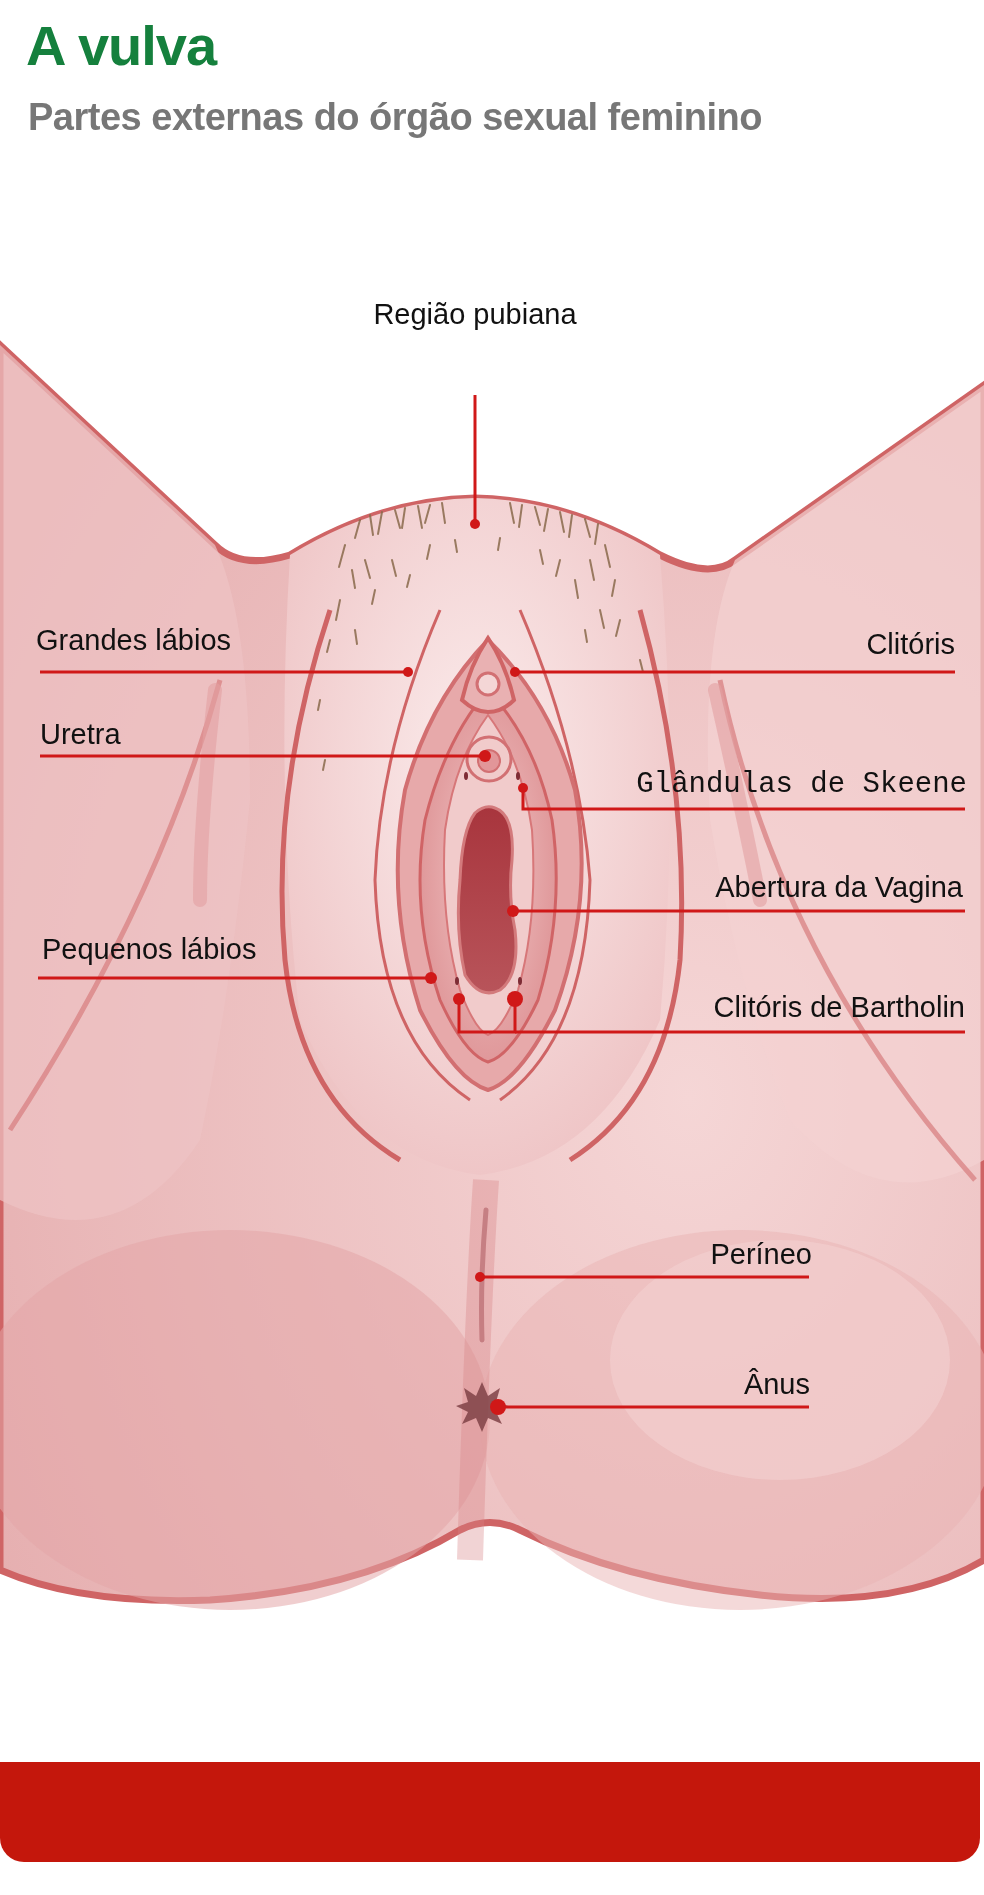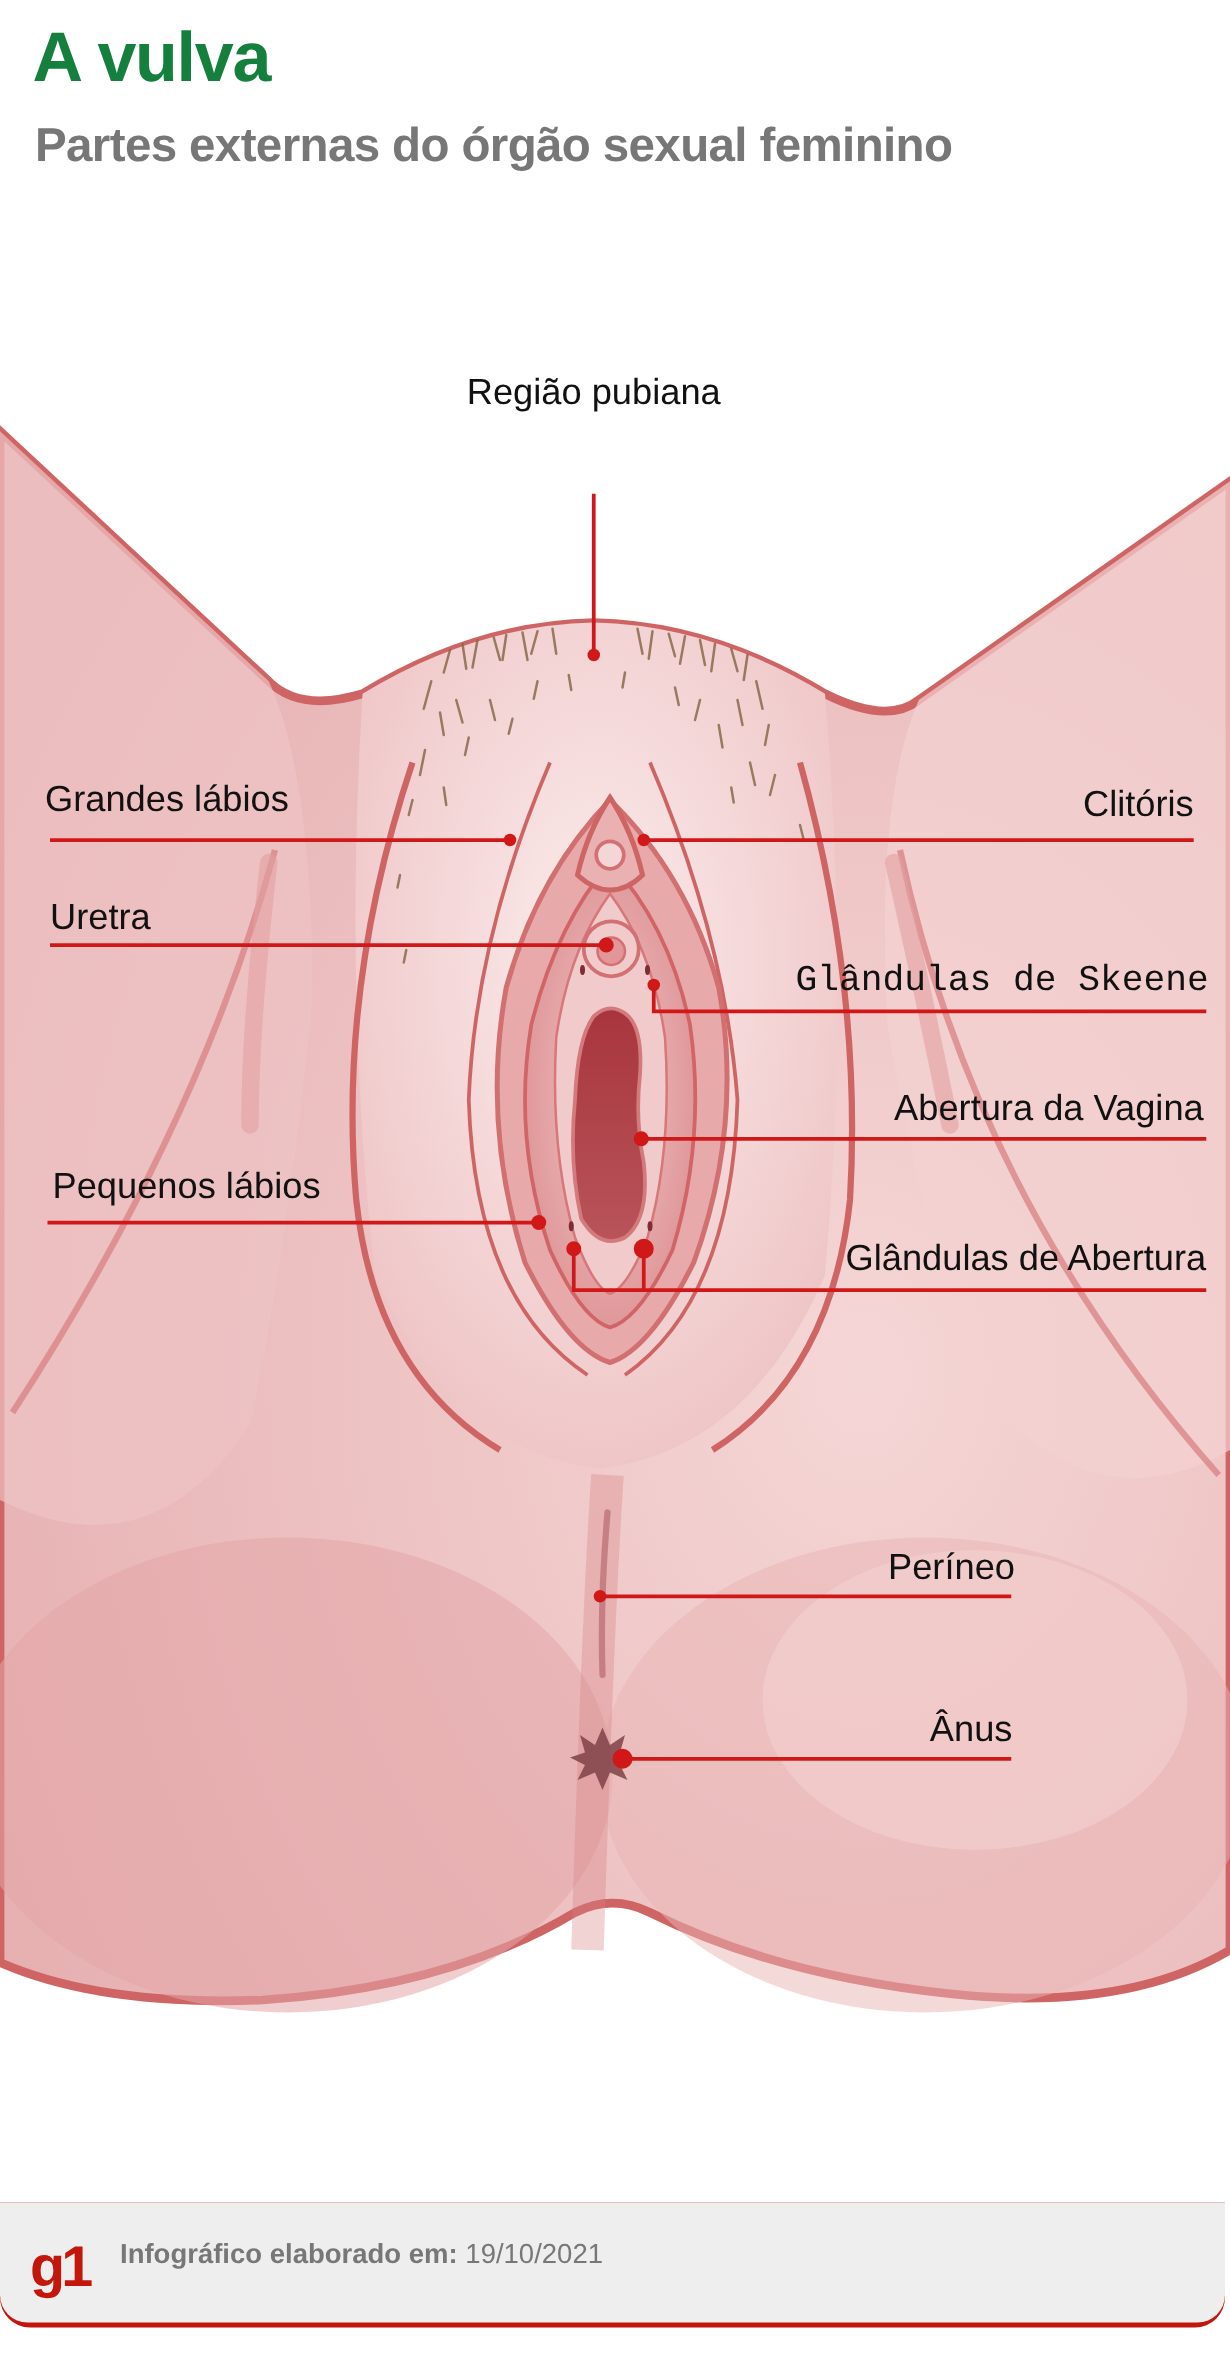--- a/index.html
+++ b/index.html
@@ -164,26 +164,19 @@
 
 <div class="label" style="left:0; width:950px; top:300px; text-align:center;">
   <div>Região pubiana</div>
 </div>
 <div class="label" style="left:36px; top:626px;">Grandes lábios</div>
 <div class="label right" style="right:29px; top:630px;">Clitóris</div>
 <div class="label" style="left:40px; top:720px;">Uretra</div>
 <div class="label right" style="right:17px; top:770px;font-family:Liberation Mono, monospace;">Glândulas de Skeene</div>
 <div class="label right" style="right:21px; top:873px;">Abertura da Vagina</div>
 <div class="label" style="left:42px; top:935px;">Pequenos lábios</div>
-<div class="label right" style="right:19px; top:993px;">Glândulas de Abertura</div>
+<div class="label right" style="right:19px; top:993px;">Clitóris de Bartholin</div>
 <div class="label right" style="right:172px; top:1240px;">Períneo</div>
 <div class="label right" style="right:174px; top:1370px;">Ânus</div>
 
 <div class="footer">
   <div class="footer-bar"></div>
-  <div class="footer-card">
-    <div class="logo">g1</div>
-    <div class="credit">
-      <b>Infográfico elaborado em:</b>
-      <span>19/10/2021</span>
-    </div>
-  </div>
 </div>
 
 </body></html>

